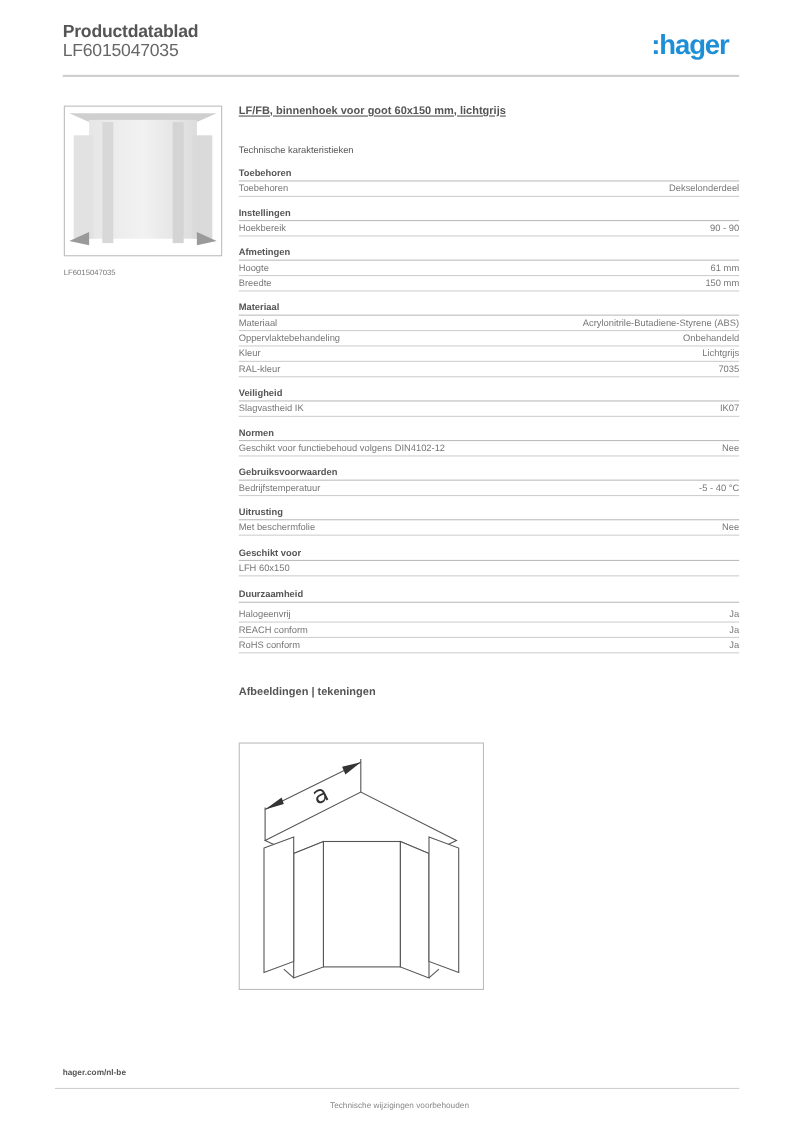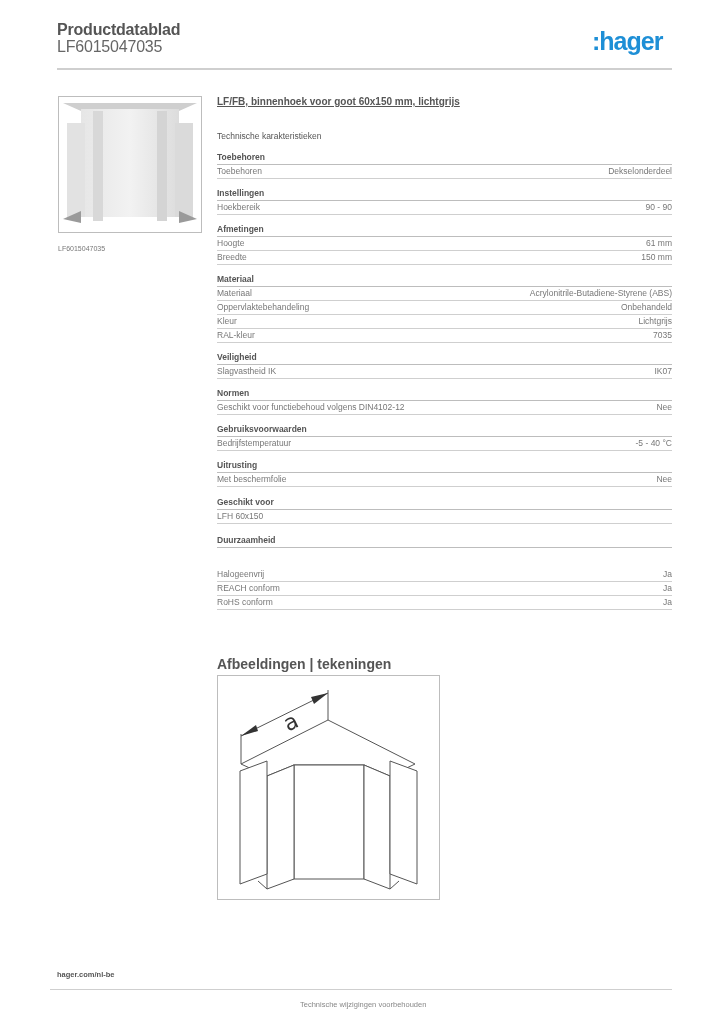--- a/index.html
+++ b/index.html
@@ -16,21 +16,21 @@
     .product-caption { position: absolute; left: 58px; top: 245px; font-size: 7px; color: #777; }
 
     .content { position: absolute; left: 217px; top: 96px; width: 455px; }
     .desc { font-size: 10px; font-weight: bold; color: #555; height: 12px; text-decoration: underline; }
     .tech-title { font-size: 8.5px; font-weight: normal; color: #555; margin-top: 23px; height: 12px; }
     .section { margin-top: 9px; }
     .section .sh { font-size: 8.5px; font-weight: bold; color: #555; height: 11px; line-height: 11px; border-bottom: 1px solid #bdbdbd; padding-bottom: 1px; }
     .row { display: flex; justify-content: space-between; font-size: 8.5px; color: #777; height: 13px; line-height: 13px; border-bottom: 1px solid #cfcfcf; }
     .section.gap-big { margin-top: 10px; }
 
-    .drawing-title { position: absolute; left: 217px; top: 656px; font-size: 14px; font-weight: bold; color: #555; }
+    .drawing-title { position: absolute; left: 217px; top: 624px; font-size: 10px; font-weight: bold; color: #555; }
     .drawing-box { position: absolute; left: 217px; top: 675px; width: 221px; height: 223px; border: 1px solid #bdbdbd; background: #fff; }
 
     .footer-rule { position: absolute; left: 50px; top: 989px; width: 622px; height: 1px; background: #cfcfcf; }
     .footer-left { position: absolute; left: 57px; top: 970px; font-size: 7.5px; font-weight: bold; color: #555; }
     .footer-center { position: absolute; left: 300px; top: 1000px; font-size: 7.5px; color: #888; }
     .footer-right { position: absolute; left: 629px; top: 1048px; font-size: 7.5px; font-weight: bold; color: #555; margin-top: 13px; }
   </style>
 </head>
 <body>
 
@@ -146,21 +146,21 @@
 
   <div class="section gap-big">
     <div class="sh">Geschikt voor</div>
     <div class="row">
         <span>LFH 60x150</span>
         <span></span>
       </div>
   </div>
 
   <div class="section" style="margin-top:11px;">
-    <div class="sh" style="margin-bottom:20px;">Duurzaamheid</div>
+    <div class="sh" style="margin-bottom:4px;">Duurzaamheid</div>
     <div class="row">
         <span>Halogeenvrij</span>
         <span>Ja</span>
       </div>
     <div class="row">
         <span>REACH conform</span>
         <span>Ja</span>
       </div>
     <div class="row">
         <span>RoHS conform</span>

